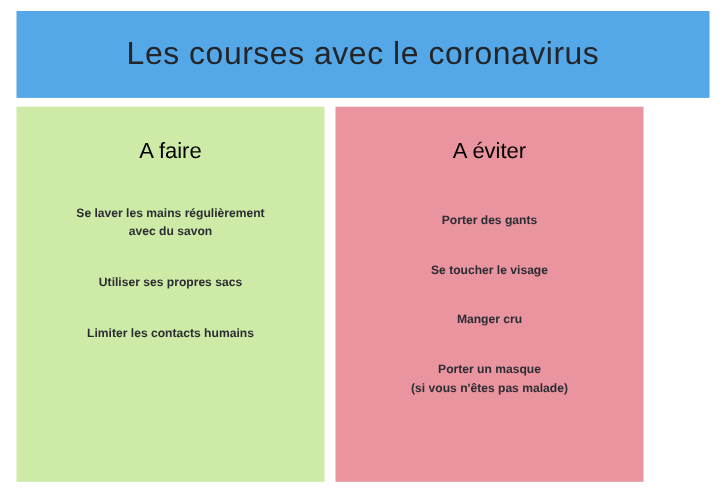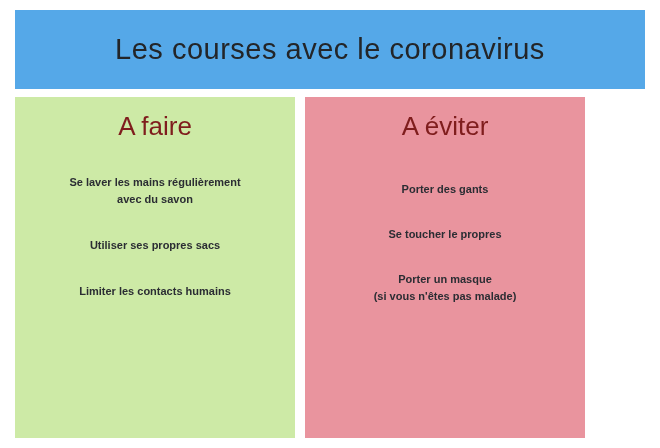--- a/index.html
+++ b/index.html
@@ -45,25 +45,25 @@
     gap: 10px;
   }
   .col {
     flex: 1 1 0;
     padding-top: 13px;
     text-align: center;
   }
   .col.todo  { background: var(--todo-bg); }
   .col.avoid { background: var(--avoid-bg); }
   .col h2 {
-    margin: 0;
-    font-size: 26px;
+    margin: 12px;
+    font-size: 20px;
     font-weight: 400;
     line-height: 32px;
-    color: #7f1d1d;
+    color: #000000;
   }
   .items { margin-top: 32px; }
   .avoid .items { margin-top: 39px; }
   .item {
     margin: 0 0 29px 0;
     font-size: 11px;
     font-weight: 600;
     line-height: 17px;
     white-space: pre-line;
   }
@@ -87,20 +87,21 @@
 avec du savon</p>
         <p class="item">Utiliser ses propres sacs</p>
         <p class="item">Limiter les contacts humains</p>
       </div>
     </section>
 
     <section class="col avoid">
       <h2>A éviter</h2>
       <div class="items">
         <p class="item">Porter des gants</p>
-        <p class="item">Se toucher le propres</p>
+        <p class="item">Se toucher le visage</p>
+        <p class="item">Manger cru</p>
         <p class="item">Porter un masque
 (si vous n'êtes pas malade)</p>
       </div>
     </section>
 
   </div>
 </div>
 
 </body></html>

